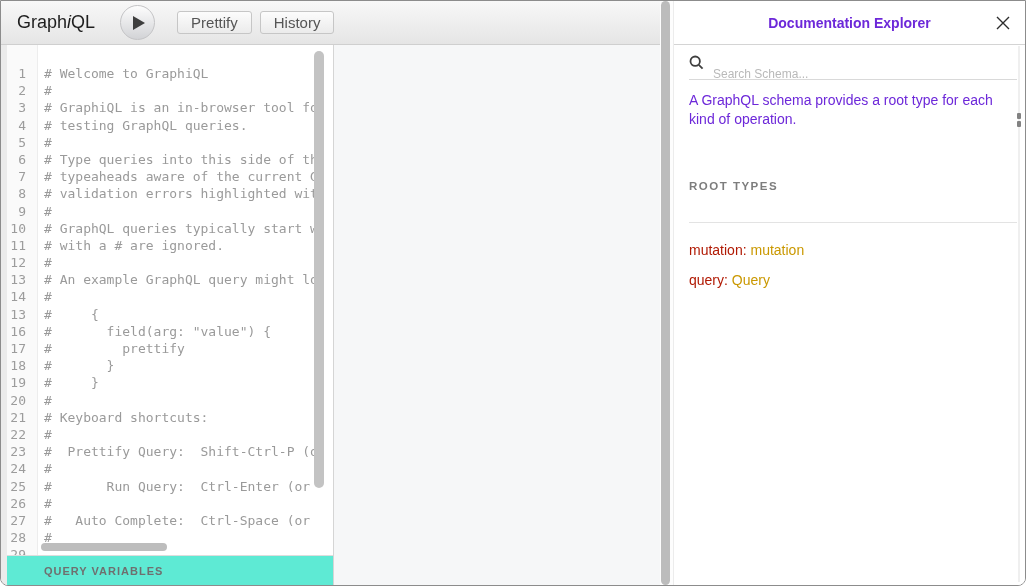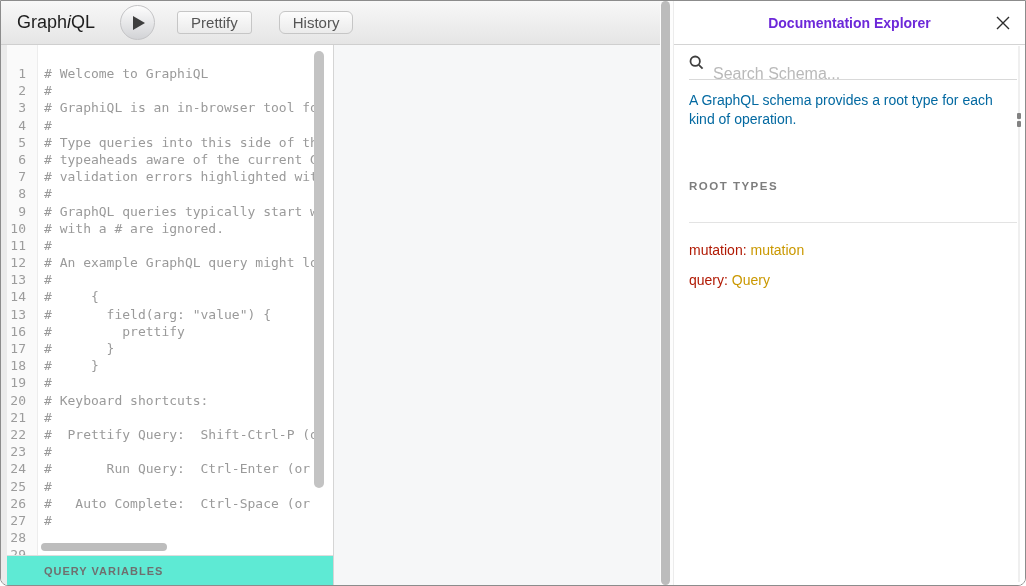--- a/index.html
+++ b/index.html
@@ -35,21 +35,21 @@
   }
 
   .tb-btn {
     height:23px; padding:0 13px; font-size:15px; color:#555;
     background:linear-gradient(#fcfcfc,#ebebeb);
     border:1px solid #c6c6c6; border-radius:3px;
     display:flex; align-items:center; cursor:pointer;
     font-family:"Liberation Sans", sans-serif;
   }
   .tb-btn.prettify { margin-left:22px; }
-  .tb-btn.history  { margin-left:27px;border-radius:6px; }
+  .tb-btn.history  { margin-left:8px; }
 
   .panes { position:absolute; top:44px; left:0; right:0; bottom:0; display:flex; }
   .left-strip { width:6px; background:#ebebeb; }
 
   .editor-pane {
     position:relative; width:327px; background:#fff;
     border-right:1px solid #d5d5d5; overflow:hidden;
   }
   .gutter {
     position:absolute; left:0; top:0; bottom:30px; width:31px;
@@ -105,25 +105,25 @@
     position:absolute; right:14px; top:50%; transform:translateY(-50%);
     width:16px; height:16px; cursor:pointer; display:flex;
   }
   .doc-search {
     height:35px; margin:0 8px 0 15px; border-bottom:1px solid #d9d9d9;
     display:flex; align-items:center;
   }
   .search-icon { display:flex; margin-right:9px; }
   .search-input {
     flex:1; border:none; outline:none; background:transparent;
-    font-size:16px; color:#333; font-family:"Liberation Sans", sans-serif;margin-top:24px;
+    font-size:12px; color:#333; font-family:"Liberation Sans", sans-serif;margin-top:24px;
   }
   .search-input::placeholder { color:#b9b9b9; }
 
-  .doc-desc { margin:11px 20px 0 15px; font-size:14px; line-height:19px; color:#0369a1; }
+  .doc-desc { margin:11px 20px 0 15px; font-size:14px; line-height:19px; color:#6d28d9; }
 
   .doc-category {
     margin:0 8px 0 15px; padding:47px 0 28px;
     border-bottom:1px solid #e3e3e3;
   }
   .doc-category-title {
     font-size:11.5px; font-weight:bold; letter-spacing:1.5px; color:#7d7d7d;
   }
   .root-types { margin-top:12px; }
   .doc-item { padding:7px 15px; font-size:14px; }
@@ -181,20 +181,21 @@
             <div class="ln">25</div>
             <div class="ln">26</div>
             <div class="ln">27</div>
             <div class="ln">28</div>
             <div class="ln">29</div>
           </div>
         <div class="code">
             <div class="cl"># Welcome to GraphiQL</div>
             <div class="cl">#</div>
             <div class="cl"># GraphiQL is an in-browser tool for writing, validating, and</div>
+            <div class="cl"># testing GraphQL queries.</div>
             <div class="cl">#</div>
             <div class="cl"># Type queries into this side of the screen, and you will see intelligent</div>
             <div class="cl"># typeaheads aware of the current GraphQL type schema and live syntax and</div>
             <div class="cl"># validation errors highlighted within the text.</div>
             <div class="cl">#</div>
             <div class="cl"># GraphQL queries typically start with a "{" character. Lines that starts</div>
             <div class="cl"># with a # are ignored.</div>
             <div class="cl">#</div>
             <div class="cl"># An example GraphQL query might look like:</div>
             <div class="cl">#</div>

